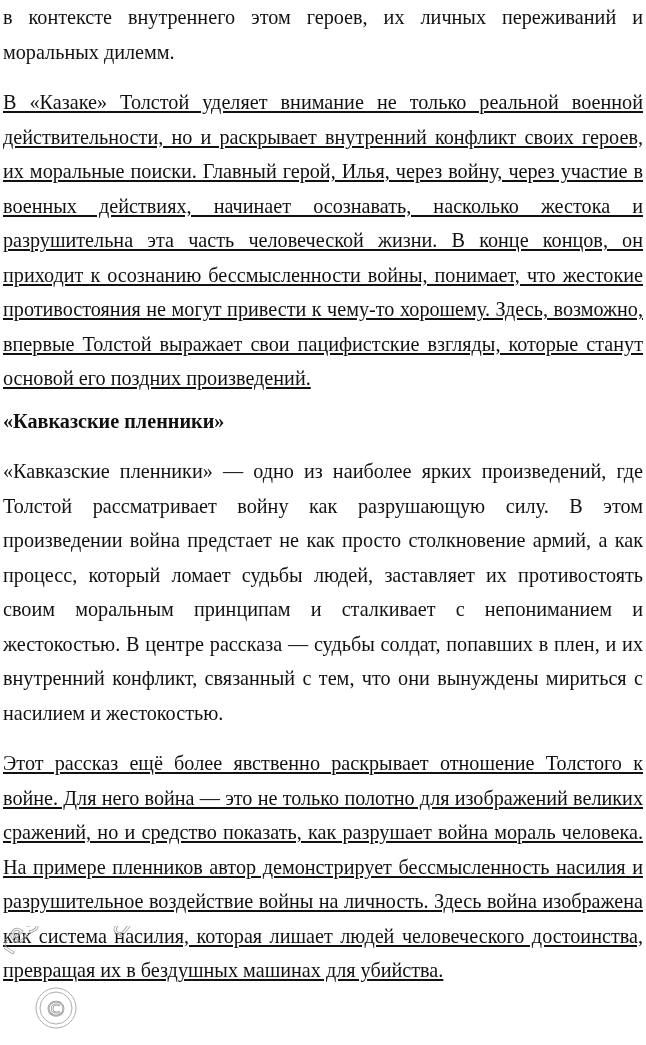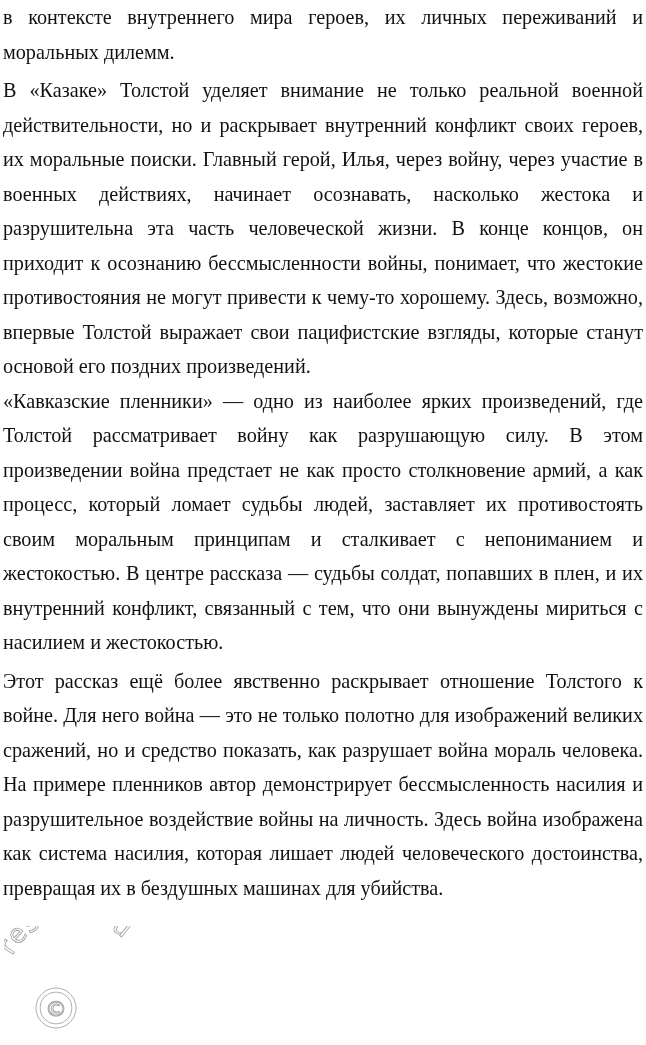--- a/index.html
+++ b/index.html
@@ -21,21 +21,22 @@
       top: 0;
       width: 640px;
     }
     p {
       margin: 0;
       font-size: 20.2px;
       line-height: 34.5px;
       text-align: justify;
     }
     p.gap {
-      margin-top: 4px;
+      margin-top: 16px;
+      text-decoration: underline;
     }
     h3 {
       margin: 8px 0 0 0;
       font-size: 20.2px;
       line-height: 34.5px;
       font-weight: bold;
     }
     h3 + p {
       margin-top: 16px;
     }
@@ -45,22 +46,23 @@
       top: 926px;
       width: 150px;
       height: 120px;
       pointer-events: none;
     }
   </style>
 </head>
 <body>
 
 <div class="page">
-  <p>в контексте внутреннего мира героев, их личных переживаний и моральных дилемм.</p>
+  <p>в контексте внутреннего этом героев, их личных переживаний и моральных дилемм.</p>
   <p class="gap">В «Казаке» Толстой уделяет внимание не только реальной военной действительности, но и раскрывает внутренний конфликт своих героев, их моральные поиски. Главный герой, Илья, через войну, через участие в военных действиях, начинает осознавать, насколько жестока и разрушительна эта часть человеческой жизни. В конце концов, он приходит к осознанию бессмысленности войны, понимает, что жестокие противостояния не могут привести к чему-то хорошему. Здесь, возможно, впервые Толстой выражает свои пацифистские взгляды, которые станут основой его поздних произведений.</p>
+  <h3>«Кавказские пленники»</h3>
   <p>«Кавказские пленники» — одно из наиболее ярких произведений, где Толстой рассматривает войну как разрушающую силу. В этом произведении война предстает не как просто столкновение армий, а как процесс, который ломает судьбы людей, заставляет их противостоять своим моральным принципам и сталкивает с непониманием и жестокостью. В центре рассказа — судьбы солдат, попавших в плен, и их внутренний конфликт, связанный с тем, что они вынуждены мириться с насилием и жестокостью.</p>
   <p class="gap">Этот рассказ ещё более явственно раскрывает отношение Толстого к войне. Для него война — это не только полотно для изображений великих сражений, но и средство показать, как разрушает война мораль человека. На примере пленников автор демонстрирует бессмысленность насилия и разрушительное воздействие войны на личность. Здесь война изображена как система насилия, которая лишает людей человеческого достоинства, превращая их в бездушных машинах для убийства.</p>
 </div>
 
 <svg class="watermark" viewBox="0 0 150 120" xmlns="http://www.w3.org/2000/svg">
   <defs>
     <path id="wm-arc" d="M 8 30 A 62 62 0 0 1 132 95" fill="none"></path>
   </defs>
   <text font-family="DejaVu Sans, sans-serif" font-size="26" fill="none" stroke="#9a9a9a" stroke-width="0.8" letter-spacing="1">
     <textPath href="#wm-arc">reshak.ru</textPath>

